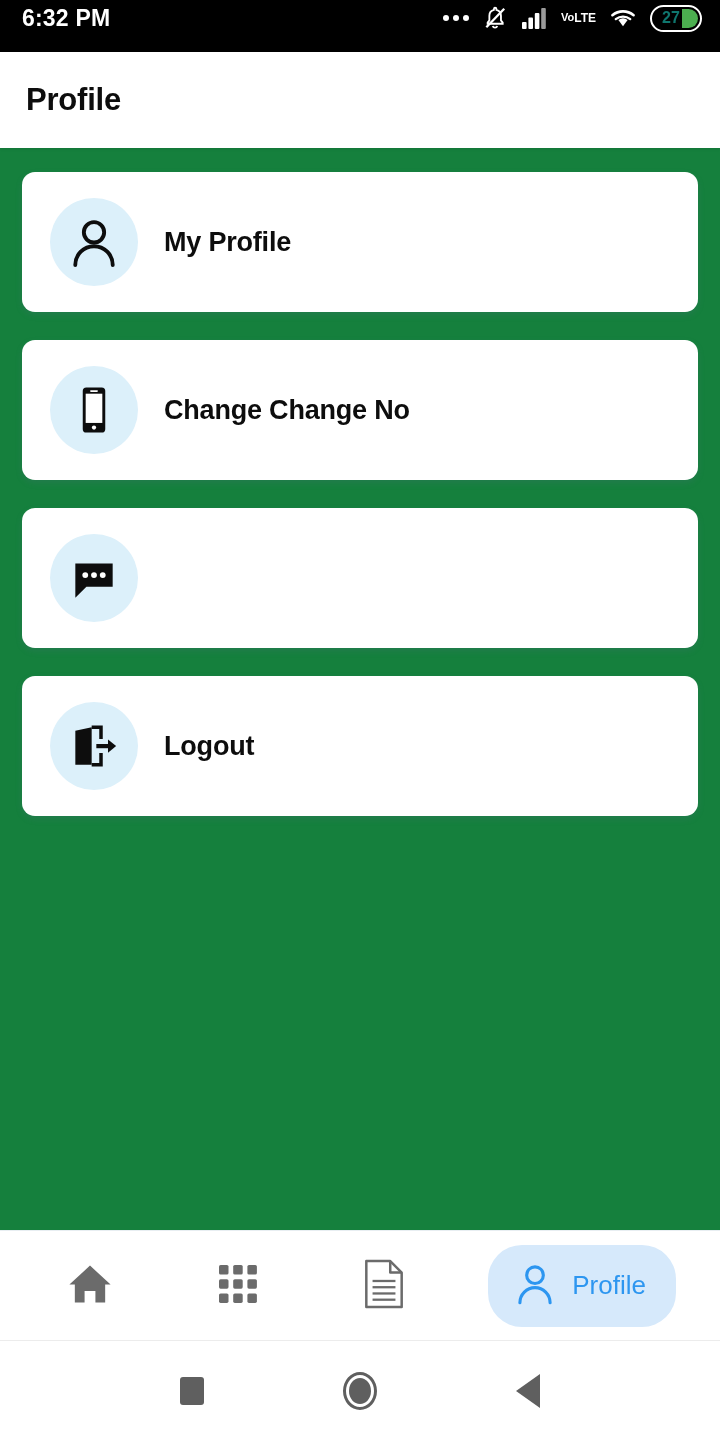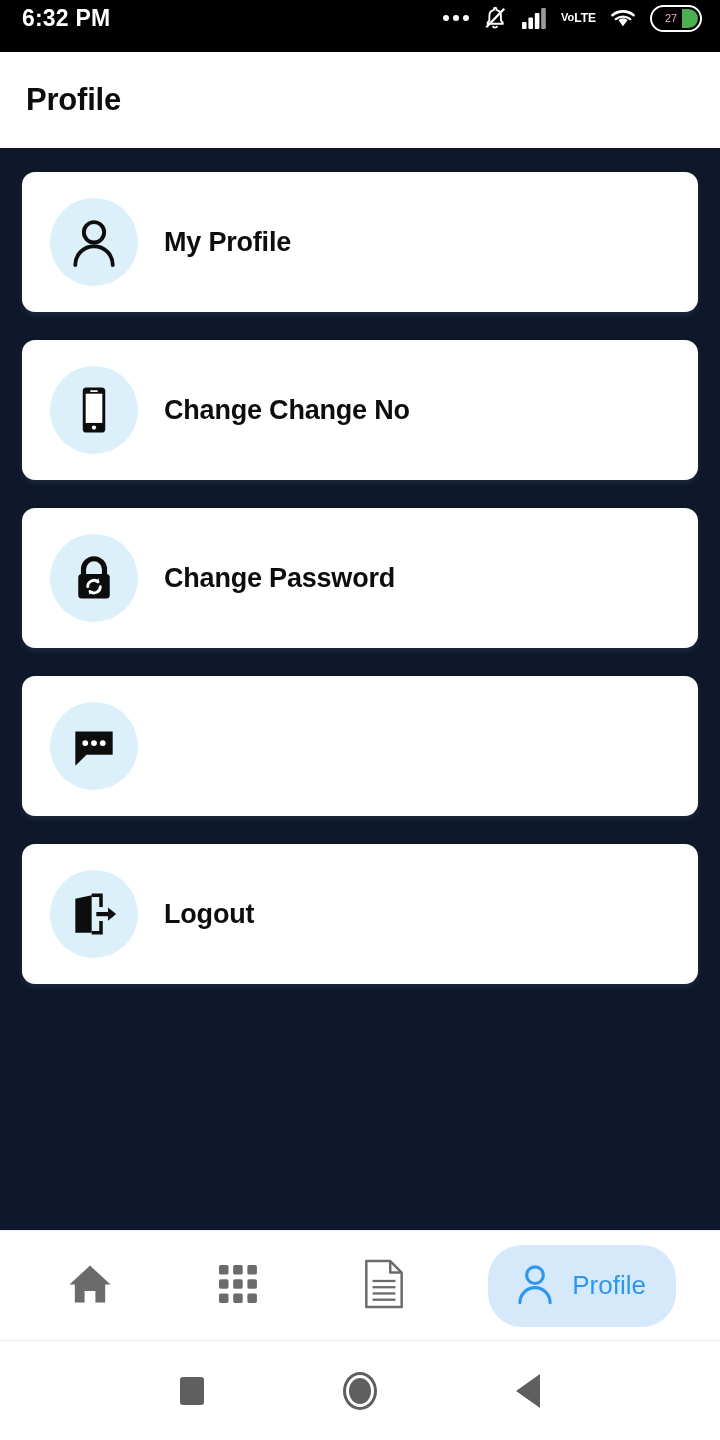--- a/index.html
+++ b/index.html
@@ -25,34 +25,34 @@
   .volte { display:flex; align-items:flex-start; line-height:1;
            font-size:12px; font-weight:700; }
   .volte span:first-child { font-size:11px; }
   .battery {
     width:52px; height:27px; border:2.5px solid #fff; border-radius:14px;
     display:flex; align-items:center; position:relative; overflow:hidden;
   }
   .battery .lvl { position:absolute; right:2px; top:2px; bottom:2px; width:16px;
                   background:#4caf50; border-radius:0 10px 10px 0; }
   .battery .num { position:relative; z-index:2; width:100%; text-align:center;
-                  font-size:11px; font-weight:400; color:#f9a8d4; padding-right:10px; }
+                  font-size:16px; font-weight:700; color:#0f766e; padding-right:10px; }
 
   
   .appbar {
     height:96px; background:#ffffff; display:flex; align-items:center;
     padding:0 26px; flex:0 0 96px;
     box-shadow:0 1px 3px rgba(0,0,0,.10);
     position:relative; z-index:5;
   }
   .appbar h1 { font-size:31px; font-weight:700; color:#0d0d0d; letter-spacing:-.2px; }
 
   
   .content {
-    flex:1 1 auto; background:#0f172a; padding:24px 22px 0 22px;
+    flex:1 1 auto; background:#15803d; padding:24px 22px 0 22px;
     overflow:hidden;
   }
   .card {
     background:#ffffff; border-radius:13px; height:140px; margin-bottom:28px;
     display:flex; align-items:center; padding:0 28px;
     box-shadow:0 3px 6px rgba(80,110,130,.22);
   }
   .icon-circle {
     width:88px; height:88px; border-radius:50%; background:#dcf0fa;
     display:flex; align-items:center; justify-content:center; flex:0 0 88px;
@@ -166,33 +166,20 @@
         <svg width="54" height="54" viewBox="0 0 48 48">
           <rect x="14" y="4" width="20" height="40" rx="3.2" fill="#0d0d0d"></rect>
           <rect x="16.6" y="9.5" width="14.8" height="26" fill="#ffffff"></rect>
           <rect x="20.5" y="6.4" width="7" height="1.5" rx=".7" fill="#ffffff"></rect>
           <circle cx="24" cy="39.6" r="1.9" fill="#ffffff"></circle>
         </svg>
       </span>
       <span class="card-label">Change Change No</span>
     </div>
 
-    <div class="card">
-      <span class="icon-circle">
-        <svg width="56" height="56" viewBox="0 0 48 48">
-          <path d="M15 21v-4.5a9 9 0 0 1 18 0V21" fill="none" stroke="#0d0d0d" stroke-width="4.4"></path>
-          <rect x="10.5" y="20.5" width="27" height="21" rx="3" fill="#0d0d0d"></rect>
-          <path d="M18.6 31.4a5.4 5.4 0 0 1 8.9-4.1" fill="none" stroke="#ffffff" stroke-width="2.4" stroke-linecap="round"></path>
-          <path d="M29.4 31.4a5.4 5.4 0 0 1-8.9 4.1" fill="none" stroke="#ffffff" stroke-width="2.4" stroke-linecap="round"></path>
-          <path d="M27.9 24.3l.4 3.5-3.5-.2z" fill="#ffffff"></path>
-          <path d="M20.1 38.4l-.4-3.5 3.5.2z" fill="#ffffff"></path>
-        </svg>
-      </span>
-      <span class="card-label">Change Password</span>
-    </div>
 
     <div class="card">
       <span class="icon-circle">
         <svg width="56" height="56" viewBox="0 0 48 48">
           <path d="M8 11.5h32v20H17.5L8 41z" fill="#0d0d0d"></path>
           <circle cx="16.5" cy="21.5" r="2.5" fill="#ffffff"></circle>
           <circle cx="24" cy="21.5" r="2.5" fill="#ffffff"></circle>
           <circle cx="31.5" cy="21.5" r="2.5" fill="#ffffff"></circle>
         </svg>
       </span>

